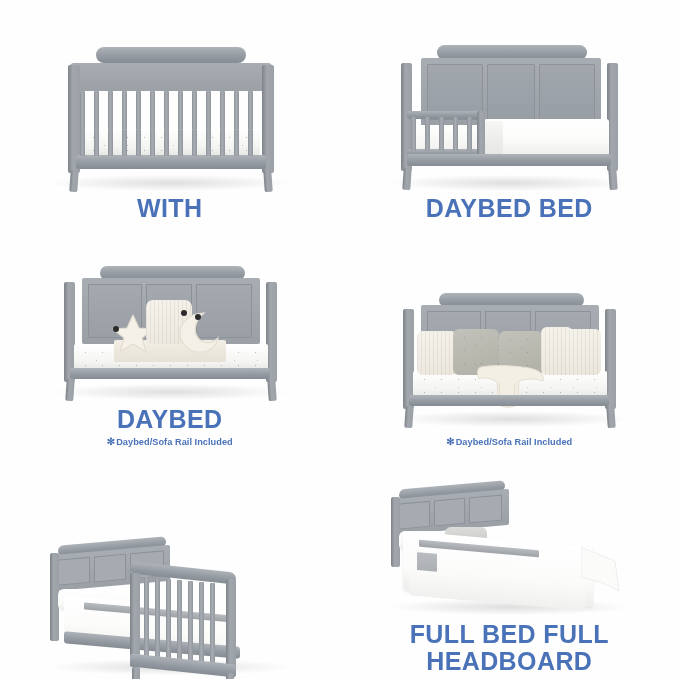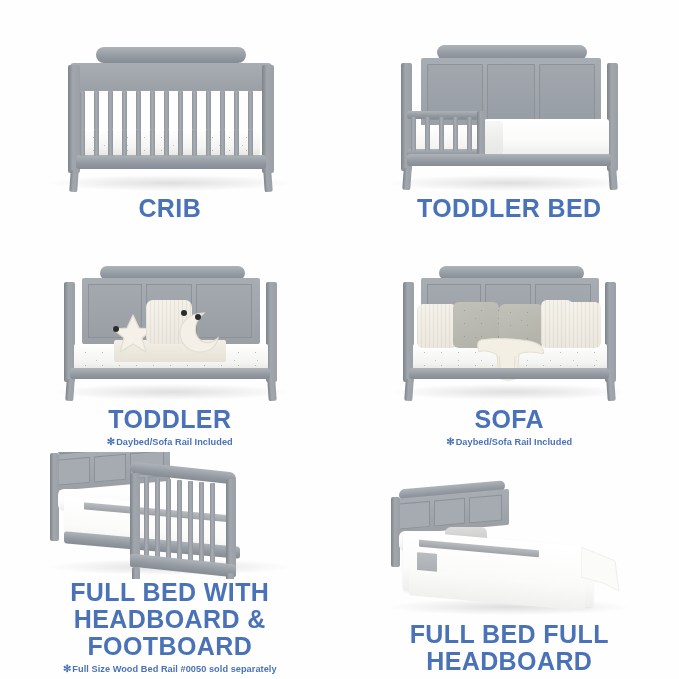--- a/index.html
+++ b/index.html
@@ -203,21 +203,21 @@
           <div class="slat" style="left:98px;top:0;width:5px;height:27px;"></div>
           <div class="slat" style="left:112px;top:0;width:5px;height:27px;"></div>
           <div class="slat" style="left:126px;top:0;width:5px;height:27px;"></div>
           <div class="slat" style="left:140px;top:0;width:5px;height:27px;"></div>
           <div class="slat" style="left:154px;top:0;width:5px;height:27px;"></div>
           <div class="slat" style="left:168px;top:0;width:5px;height:27px;"></div>
         </div>
       </div>
     </div>
     <div class="caption">
-      <div class="title">CRIB</div>
+      <div class="title">WITH</div>
     </div>
   </div>
 
   <div class="cell">
     <div class="art">
       <div class="scene" style="width:300px;height:170px;">
         <div class="shadowline" style="left:30px;top:150px;width:240px;height:16px;"></div>
 
         <div class="rail" style="left:78px;top:20px;width:150px;height:15px;border-radius:8px;"></div>
 
@@ -245,21 +245,21 @@
           <div class="slat" style="left:32px;top:6px;width:5px;height:34px;"></div>
           <div class="slat" style="left:46px;top:6px;width:5px;height:34px;"></div>
           <div class="slat" style="left:60px;top:6px;width:5px;height:34px;"></div>
           <div class="post" style="left:70px;top:0;width:8px;height:46px;"></div>
         </div>
 
         <div class="rail" style="left:48px;top:129px;width:204px;height:12px;"></div>
       </div>
     </div>
     <div class="caption">
-      <div class="title">TODDLER BED</div>
+      <div class="title">DAYBED BED</div>
     </div>
   </div>
 
   <div class="cell">
     <div class="art">
       <div class="scene" style="width:300px;height:150px;">
         <div class="shadowline" style="left:35px;top:128px;width:232px;height:16px;"></div>
 
         <div class="rail" style="left:80px;top:10px;width:145px;height:14px;border-radius:7px;"></div>
 
@@ -296,21 +296,21 @@
           <svg viewBox="0 0 46 44" width="46" height="44">
             <path d="M30 3 C14 3 6 14 6 23 C6 34 15 42 26 42 C36 42 43 36 44 28 C38 34 30 34 25 29 C19 23 20 11 30 3 Z" fill="#f4f0e7" stroke="#e3ded1" stroke-width="1.2"></path>
           </svg>
           <div class="btn-dot" style="left:21px;top:4px;width:6px;height:6px;"></div>
         </div>
 
         <div class="rail" style="left:50px;top:112px;width:200px;height:11px;"></div>
       </div>
     </div>
     <div class="caption">
-      <div class="title">TODDLER</div>
+      <div class="title">DAYBED</div>
       <div class="note">
         <span class="star">✻</span><span>Daybed/Sofa Rail Included</span>
       </div>
     </div>
   </div>
 
   <div class="cell">
     <div class="art">
       <div class="scene" style="width:300px;height:150px;">
         <div class="shadowline" style="left:35px;top:128px;width:232px;height:16px;"></div>
@@ -348,21 +348,20 @@
         <div style="position:absolute;left:118px;top:82px;width:72px;height:44px;">
           <svg viewBox="0 0 72 44" width="72" height="44">
             <path d="M4 2 C16 0 34 0 52 3 C62 5 68 9 66 16 C60 14 50 13 42 16 L40 40 C34 43 28 43 22 40 L20 17 C14 13 6 12 2 14 C0 8 0 3 4 2 Z" fill="#f3efe5" stroke="#e4dfd2" stroke-width="1"></path>
             <path d="M22 18 L24 40 M38 18 L37 40" stroke="#e2ddcf" stroke-width="1" fill="none"></path>
           </svg>
         </div>
         <div class="rail" style="left:50px;top:112px;width:200px;height:11px;"></div>
       </div>
     </div>
     <div class="caption">
-      <div class="title">SOFA</div>
       <div class="note">
         <span class="star">✻</span><span>Daybed/Sofa Rail Included</span>
       </div>
     </div>
   </div>
 
   <div class="cell">
     <div class="art">
       <div class="scene" style="width:300px;height:148px;">
         <div class="shadowline" style="left:30px;top:128px;width:240px;height:16px;"></div>
@@ -392,26 +391,20 @@
           <div class="slat" style="left:47px;top:13px;width:5px;height:87px;"></div>
           <div class="slat" style="left:58px;top:14px;width:5px;height:88px;"></div>
           <div class="slat" style="left:69px;top:15px;width:5px;height:89px;"></div>
           <div class="slat" style="left:80px;top:16px;width:5px;height:90px;"></div>
           <div class="rail" style="left:0;top:92px;width:106px;height:13px;transform:skewY(6deg);"></div>
           <div class="post" style="left:2px;top:100px;width:8px;height:14px;"></div>
           <div class="post" style="left:96px;top:106px;width:8px;height:14px;"></div>
         </div>
       </div>
     </div>
-    <div class="caption">
-      <div class="title two-line">FULL BED WITH HEADBOARD &amp; FOOTBOARD</div>
-      <div class="note">
-        <span class="star">✻</span><span>Full Size Wood Bed Rail #0050 sold separately</span>
-      </div>
-    </div>
   </div>
 
   <div class="cell">
     <div class="art">
       <div class="scene" style="width:300px;height:148px;">
         <div class="shadowline" style="left:30px;top:126px;width:240px;height:16px;"></div>
 
         <div style="position:absolute;left:34px;top:12px;width:116px;height:52px;transform:skewY(-5deg);">
           <div class="rail" style="left:6px;top:0;width:106px;height:11px;border-radius:6px;"></div>
           <div class="panel" style="left:0;top:9px;width:116px;height:36px;"></div>

